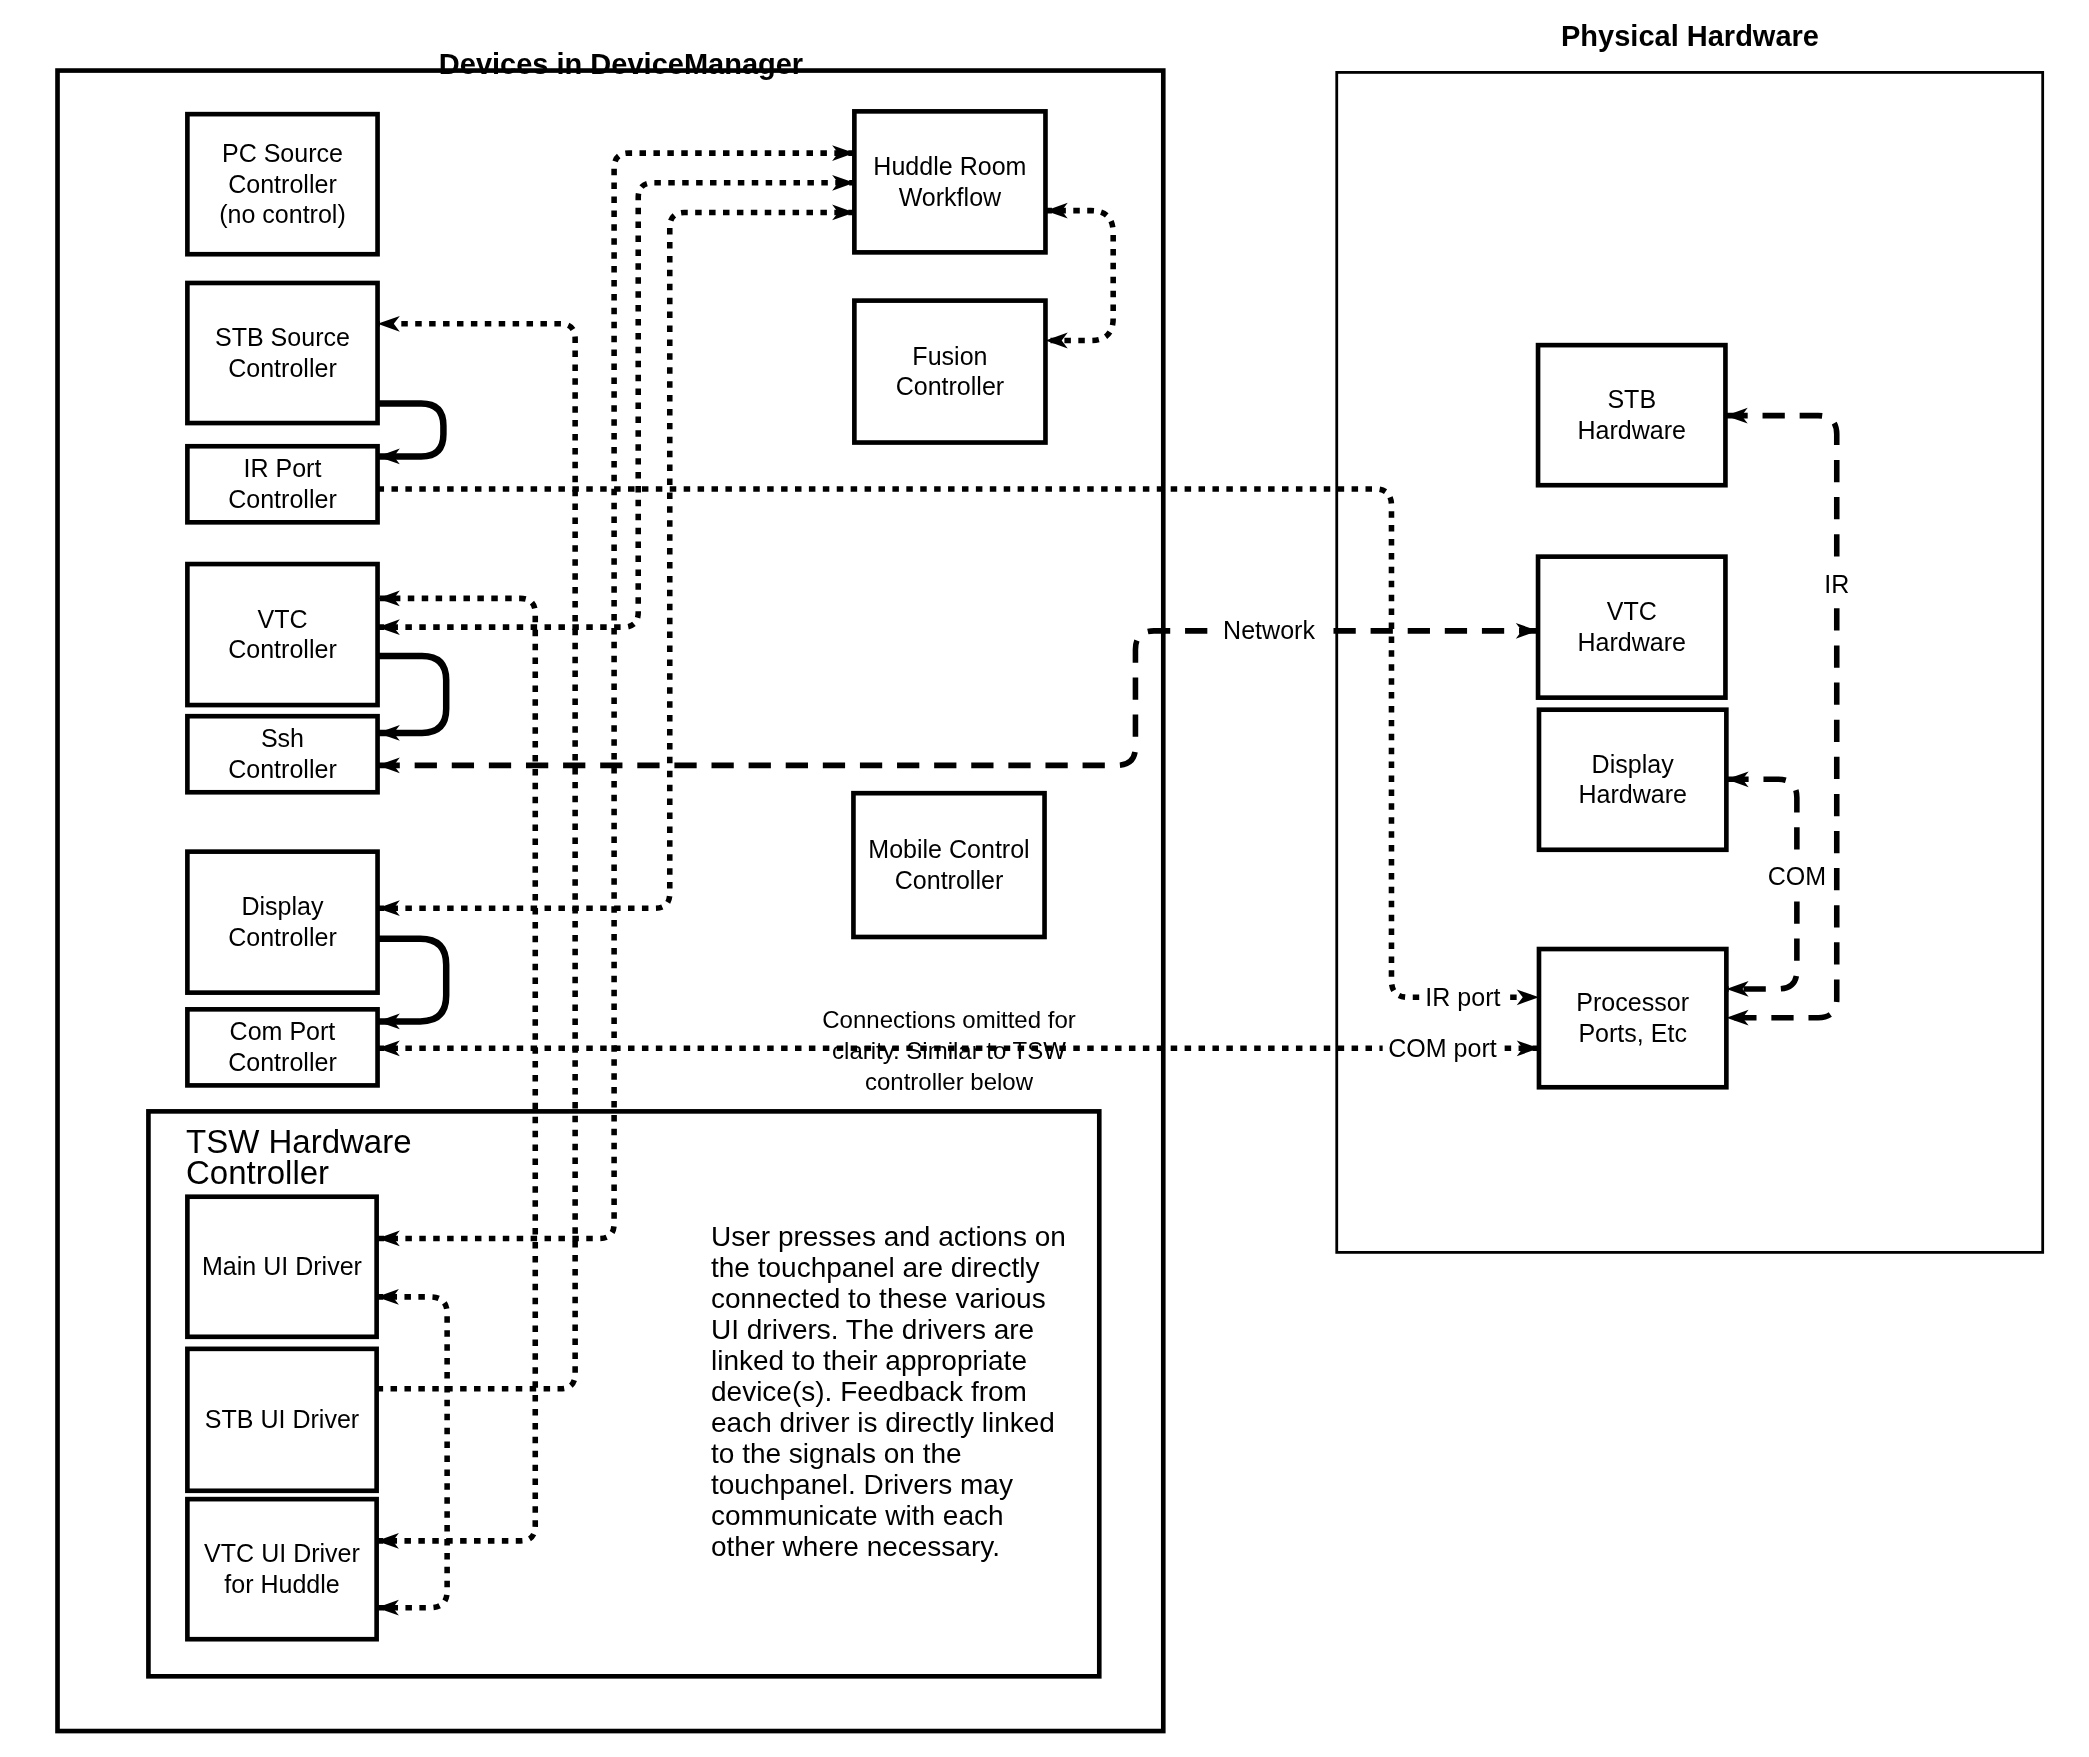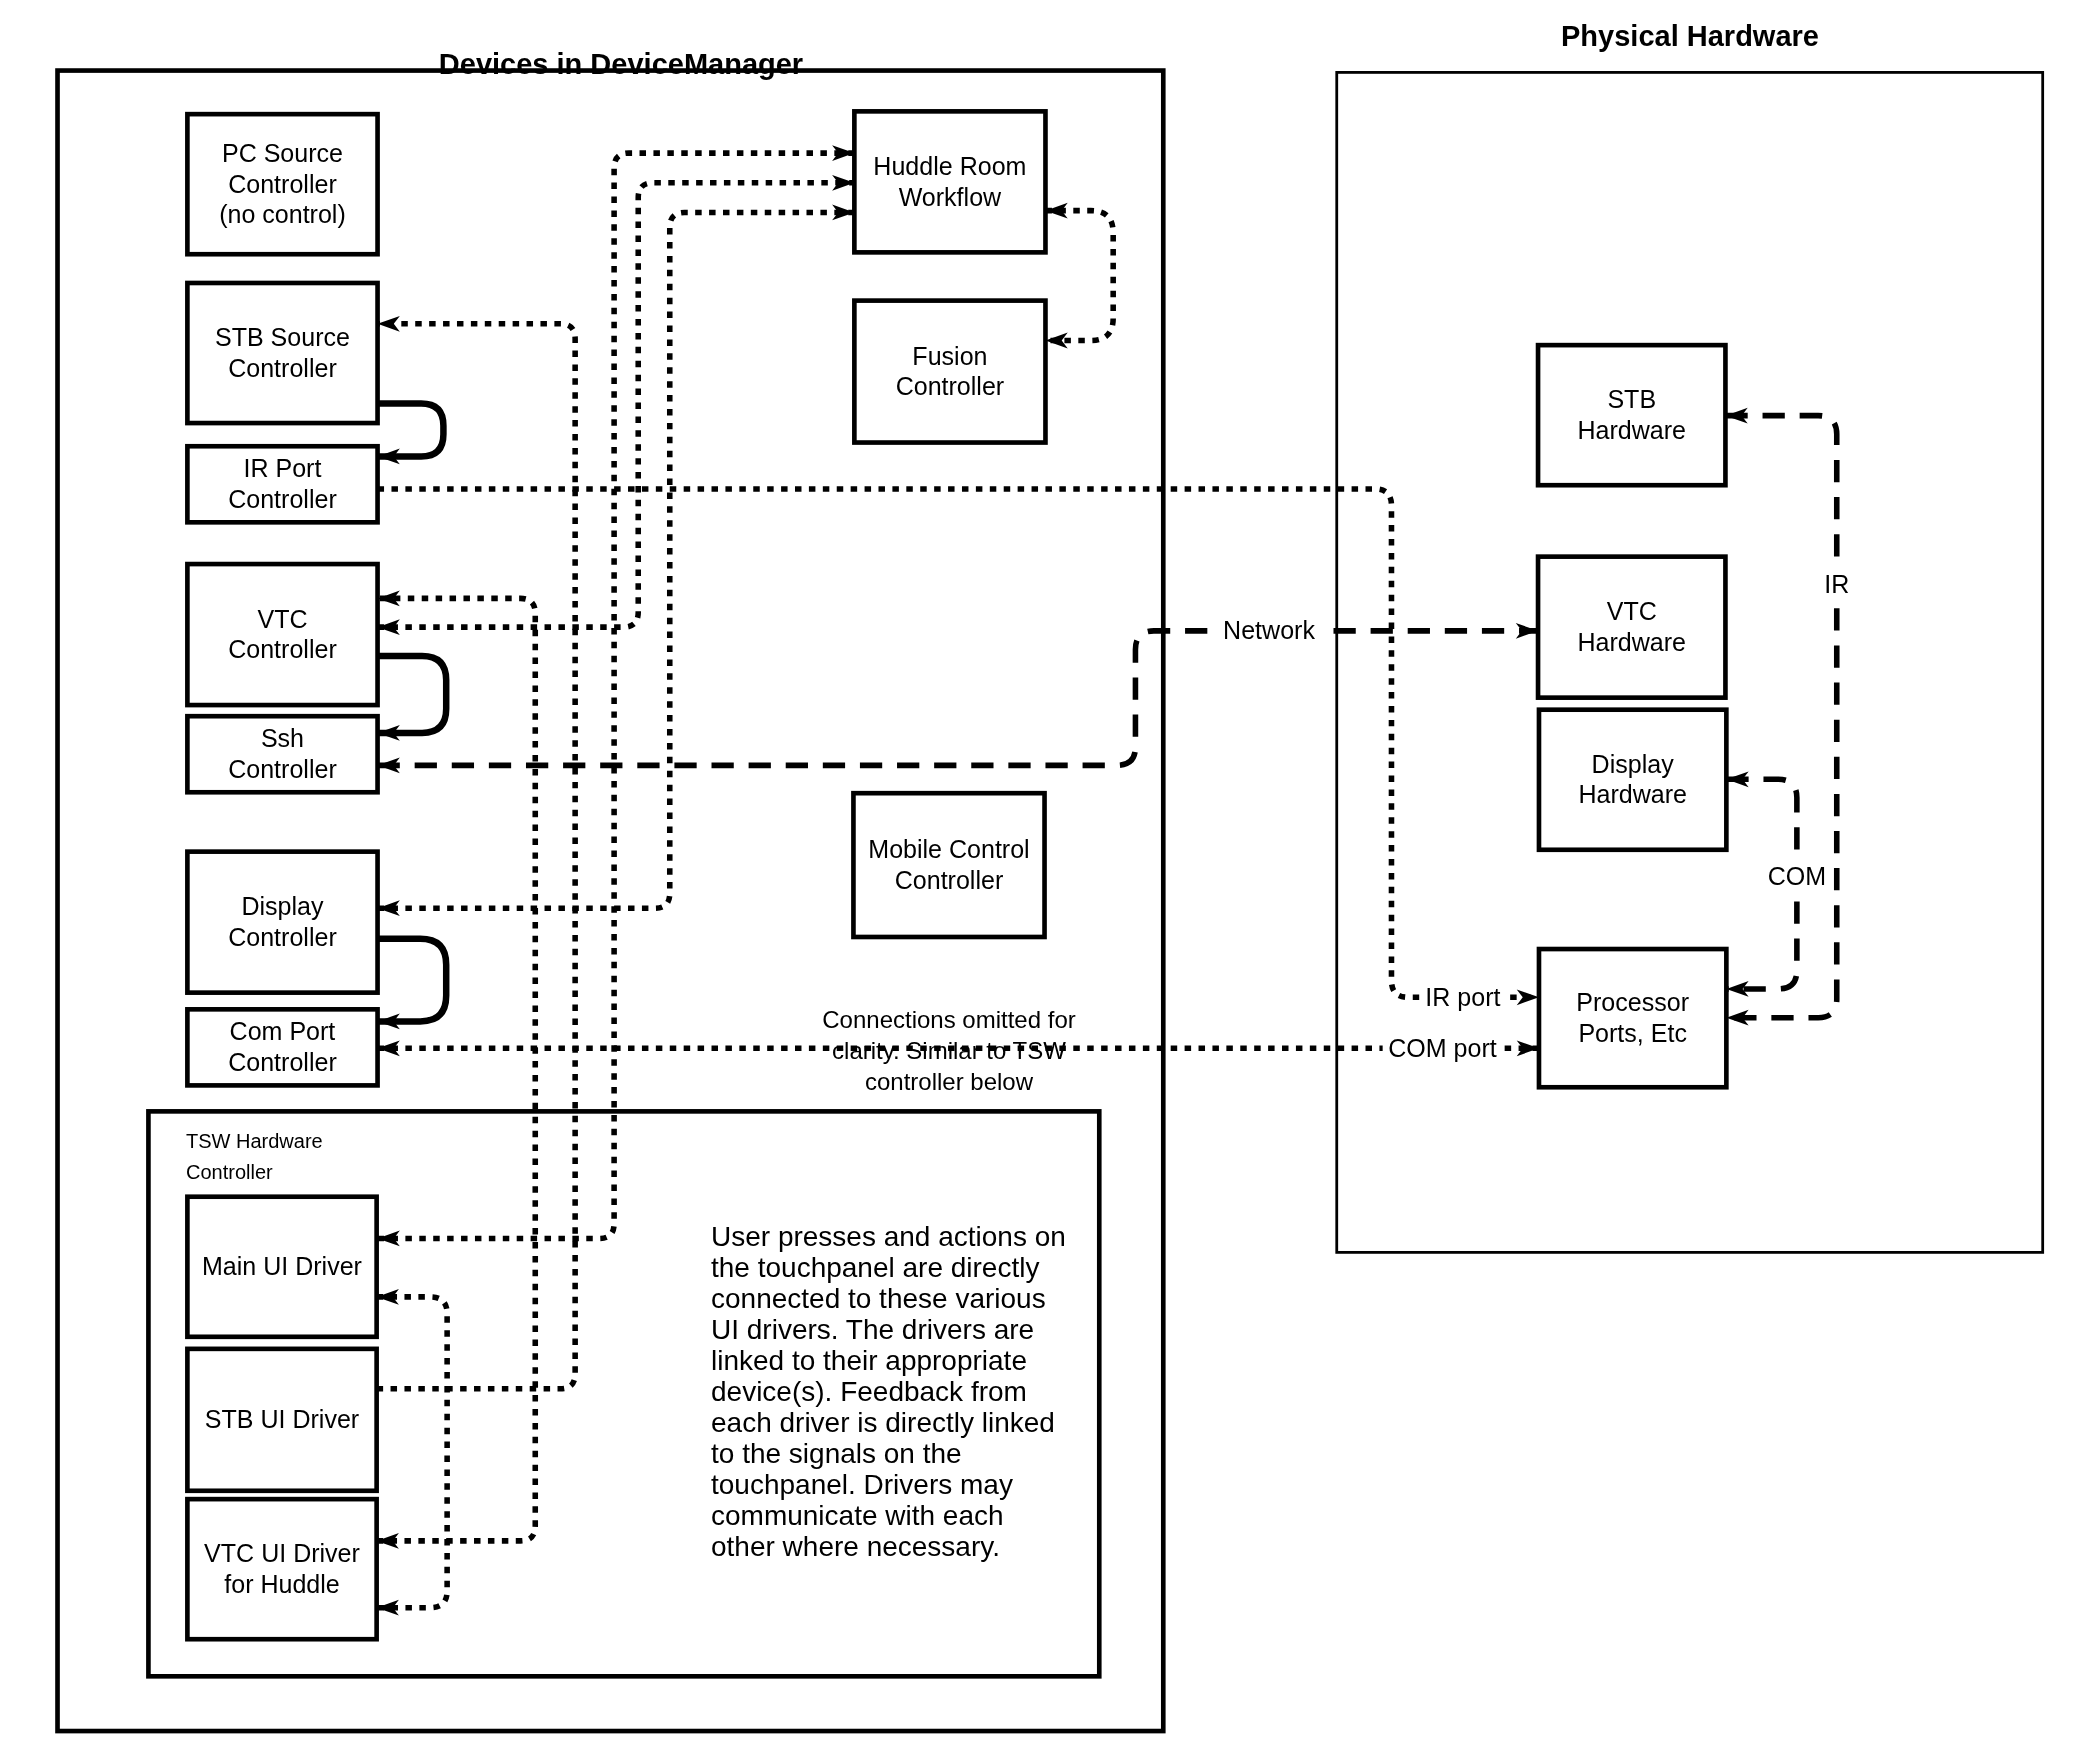--- a/index.html
+++ b/index.html
@@ -3,21 +3,21 @@
 <meta charset="utf-8">
 <style>
   html,body{margin:0;padding:0;background:#ffffff;}
   body{font-family:"Liberation Sans", sans-serif; color:#000;}
   #stage{position:relative;width:2090px;height:1758px;background:#fff;overflow:hidden;}
   #diagram-svg{position:absolute;left:0;top:0;}
   .overlay{position:absolute;white-space:pre-line;}
   .title{font-weight:bold;font-size:29px;line-height:32px;text-align:center;}
   #title-left{left:68px;top:20.4px;width:1106px;margin-top:28px;}
   #title-right{left:1337px;top:20.4px;width:706px;}
-  #tsw-label{left:186px;top:1126px;font-size:20px;line-height:31px;}
+  #tsw-label{left:186px;top:1126px;font-size:33px;line-height:31px;}
   #tsw-paragraph{left:711px;top:1221px;width:371px;font-size:28px;line-height:31px;}
   #mobile-note{left:745px;top:1004px;width:408px;font-size:24px;line-height:31px;text-align:center;}
   svg text{font-family:"Liberation Sans", sans-serif;}
 </style>
 </head>
 <body>
 
 <div id="stage">
   <svg id="diagram-svg" width="2090" height="1758" viewBox="0 0 2253 1895" xmlns="http://www.w3.org/2000/svg">
       <defs>

